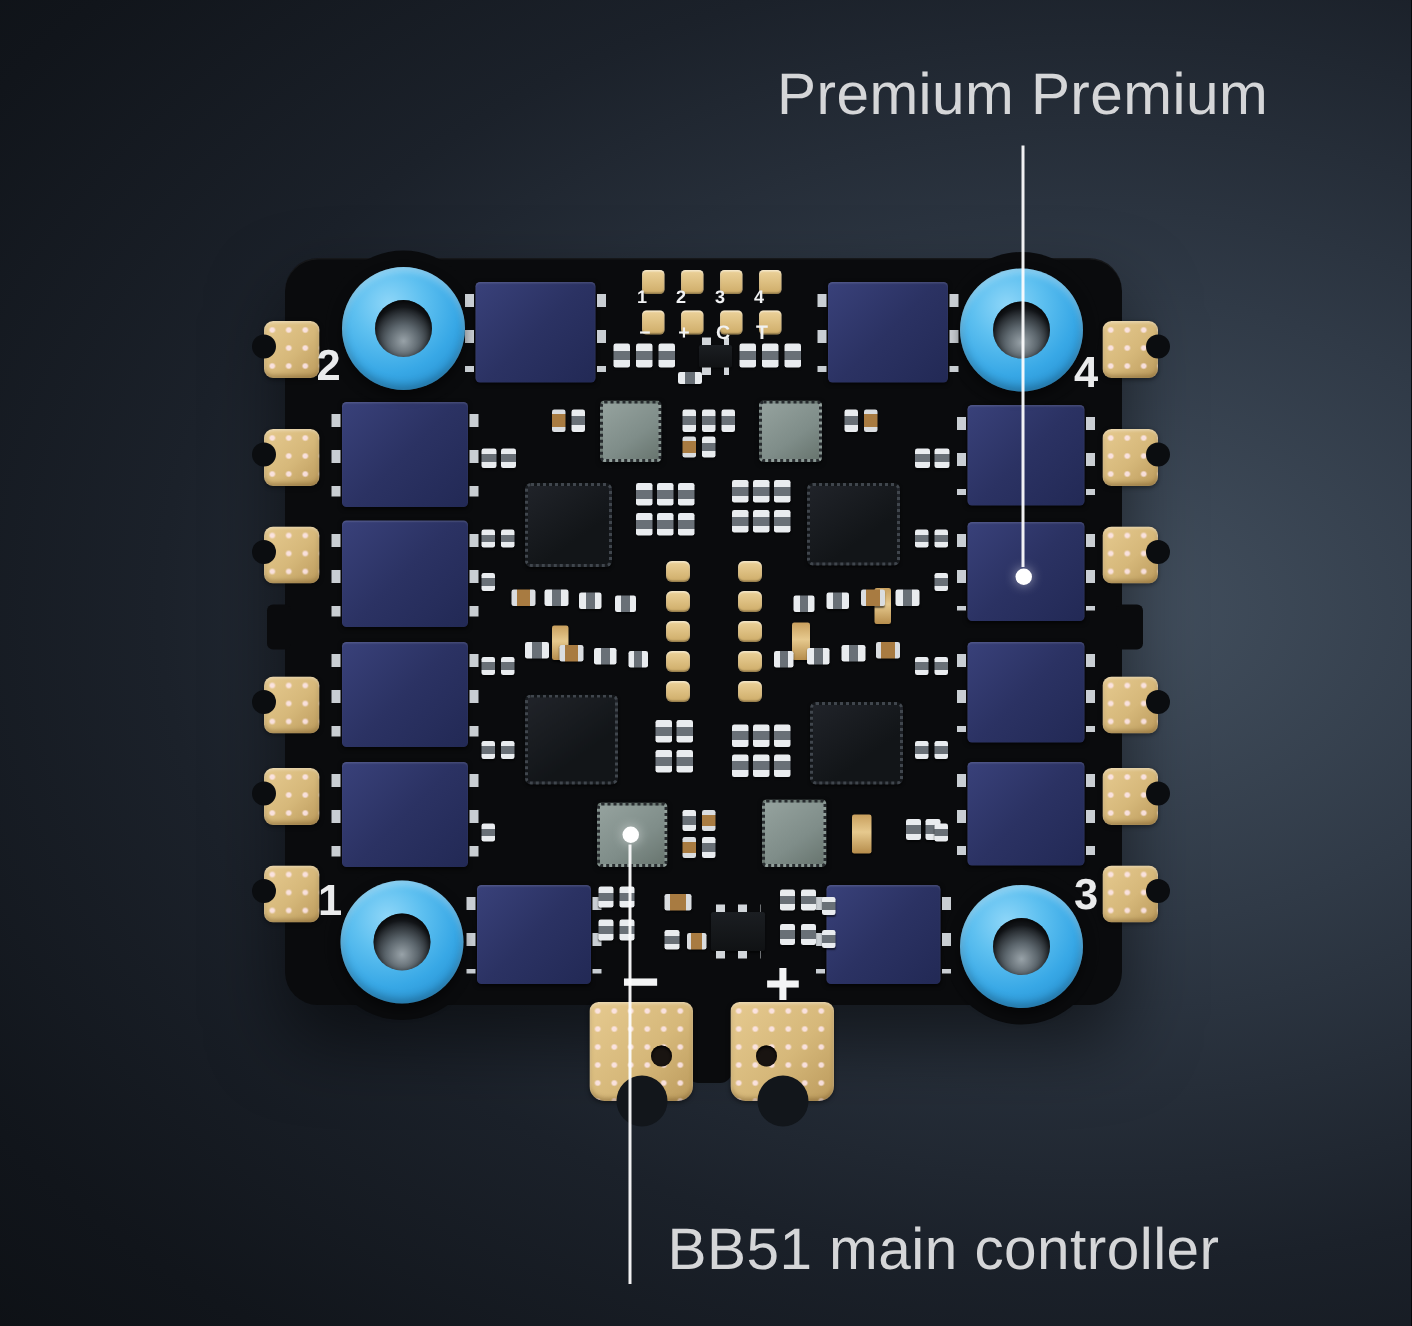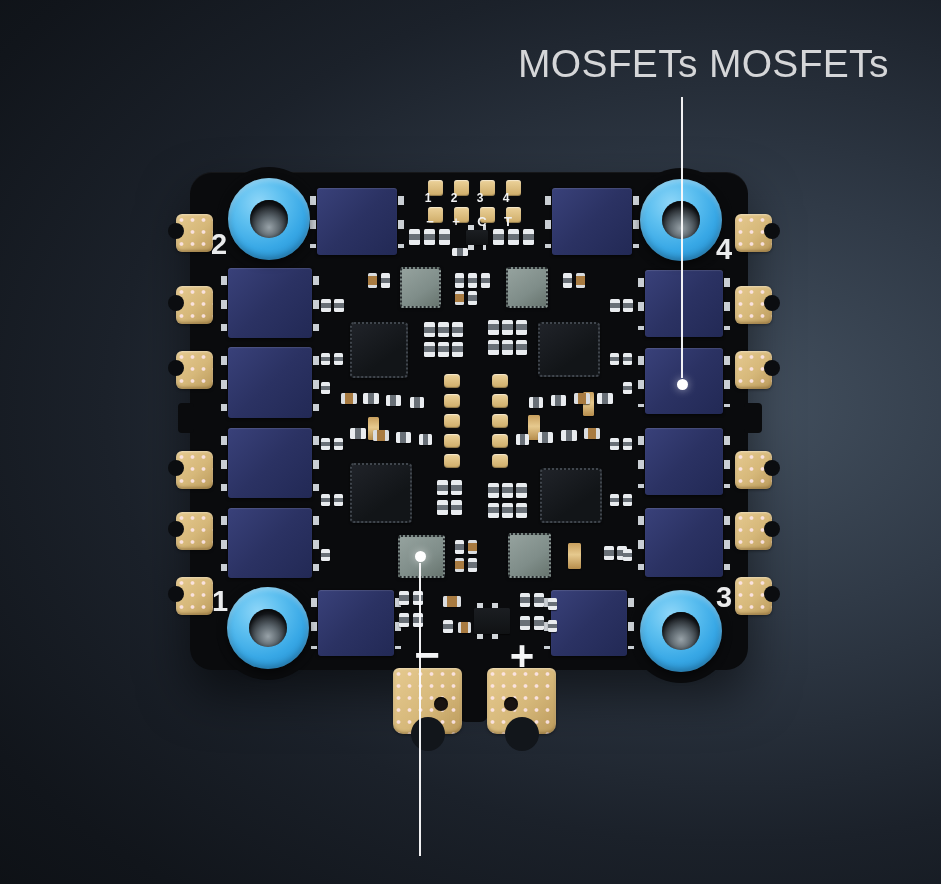--- a/index.html
+++ b/index.html
@@ -77,24 +77,25 @@
 <body>
 
 <div class="scene" id="scene" style="--background-dark: #0d1015; --background-light: #43505f; --board-black: #0a0b0d; --mosfet-navy: #2b3263; --grommet-blue: #38a8e6; --pad-gold: #d6b87a; --ic-gray: #7f8d89; --silkscreen-white: #f2f3f4; --annotation-text: #d5d6d8;">
   <div class="board" id="board" style="left: 190px; top: 172px; width: 558px; height: 498px;"></div>
 
   <div class="pwr minus">−</div>
   <div class="pwr plus">+</div>
 
   <div class="callout-line" id="line-mosfets" style="left: 681px; top: 97px; width: 2px; height: 281px;"></div>
   <div class="callout-dot" id="dot-mosfets" style="left: 677px; top: 379px; width: 11px; height: 11px;"></div>
-  <div class="callout-label" id="label-mosfets" style="left: 518px; top: 42px;">MOSFETs MOSFETs</div>
+  <div class="callout-label" id="label-mosfets" style="left: 518px; top: 42px;">Premium Premium</div>
 
   <div class="callout-line" id="line-controller" style="left: 419px; top: 563px; width: 2px; height: 293px;"></div>
   <div class="callout-dot" id="dot-controller" style="left: 415px; top: 551px; width: 11px; height: 11px;"></div>
+  <div class="callout-label" id="label-controller" style="left: 445px; top: 812px;">BB51 main controller</div>
 <div class="corner" style="position: absolute; left: 217px; top: 167px; width: 104px; height: 104px;"></div>
     <div class="corner" style="position: absolute; left: 629px; top: 168px; width: 104px; height: 104px;"></div>
     <div class="corner" style="position: absolute; left: 216px; top: 576px; width: 104px; height: 104px;"></div>
     <div class="corner" style="position: absolute; left: 629px; top: 579px; width: 104px; height: 104px;"></div>
     <div class="bump" style="position: absolute; left: 178px; top: 403px; width: 16px; height: 30px;"></div>
     <div class="bump" style="position: absolute; left: 744px; top: 403px; width: 18px; height: 30px;"></div>
     <div class="tongue" style="position: absolute; left: 458px; top: 668px; width: 30px; height: 54px;"></div>
     <div class="etab" style="position: absolute; left: 176px; top: 214px; width: 37px; height: 38px;">
       <div class="notch" style="position: absolute; left: -8px; top: 9px; width: 16px; height: 16px;"></div>
     </div>

